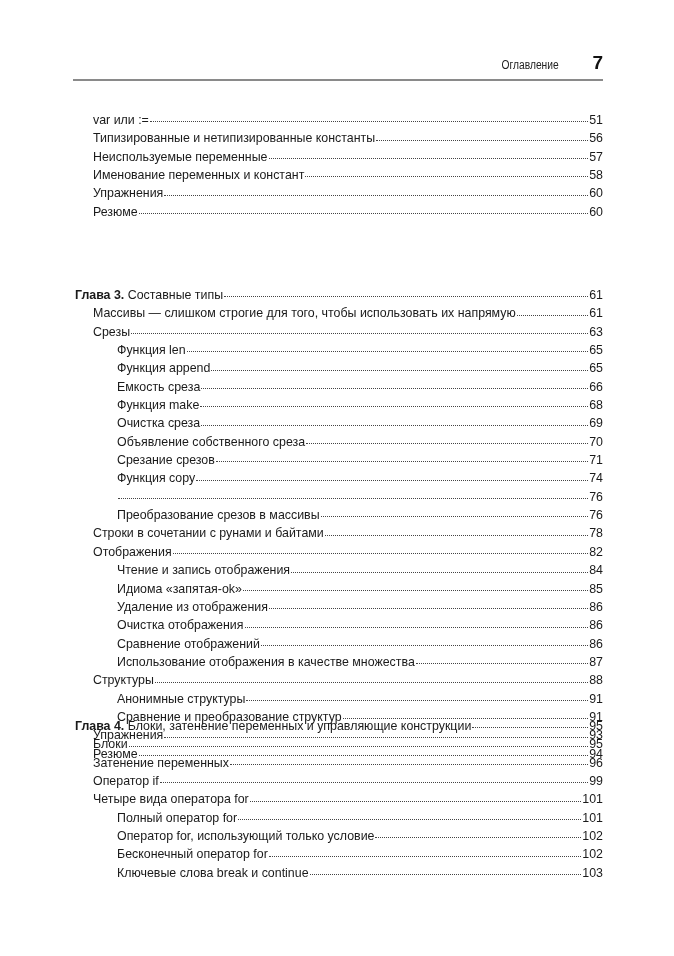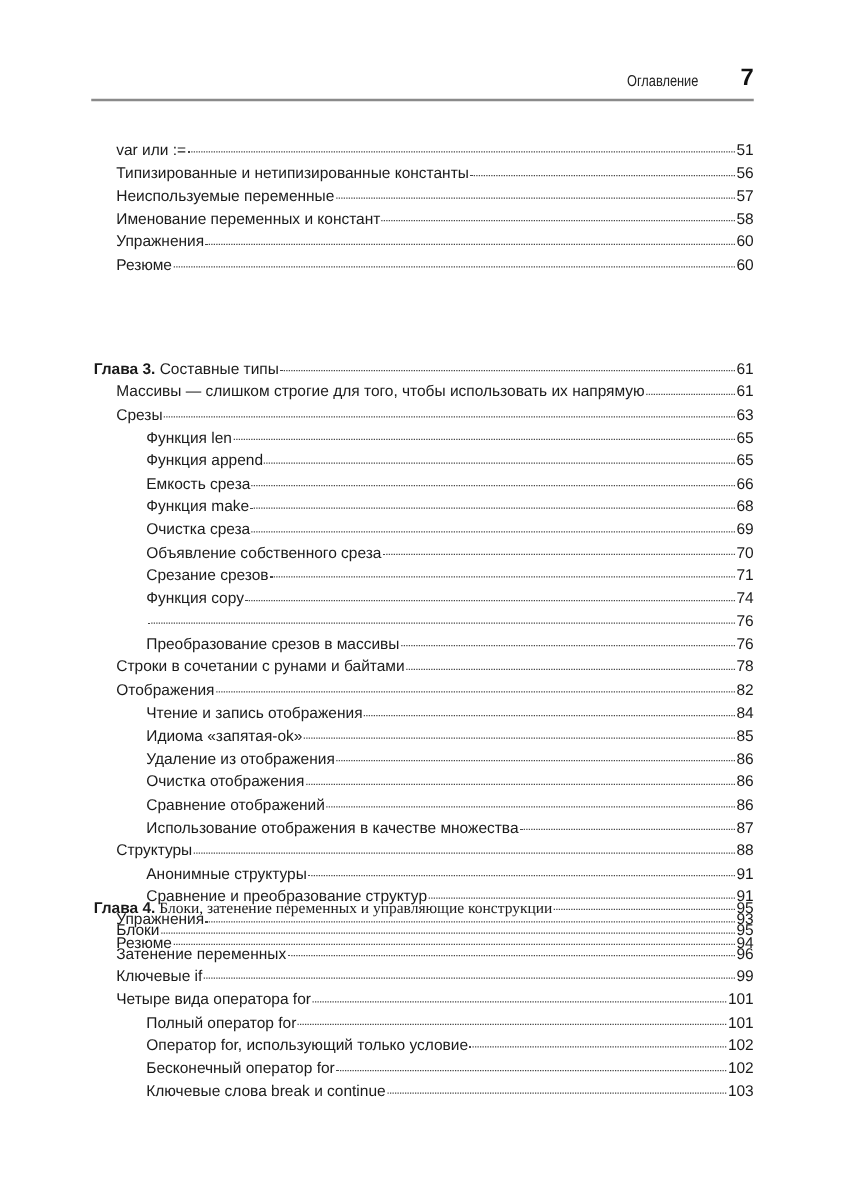--- a/index.html
+++ b/index.html
@@ -188,36 +188,36 @@
       <span class="pg">93</span>
     </div>
     <div class="row lvl1">
       <span class="lbl">Резюме</span>
       <span class="dots"></span>
       <span class="pg">94</span>
     </div>
   </div>
 <div class="toc" id="toc3" style="top:717px;">
     <div class="row lvl0">
-      <span class="lbl"><b>Глава 4.</b><span style="white-space: pre; font-family: Liberation Serif, serif;"> Блоки, затенение переменных и управляющие конструкции</span></span>
+      <span class="lbl"><b>Глава 4.</b><span style="white-space: pre;"> Блоки, затенение переменных и управляющие конструкции</span></span>
       <span class="dots"></span>
       <span class="pg">95</span>
     </div>
     <div class="row lvl1">
       <span class="lbl">Блоки</span>
       <span class="dots"></span>
       <span class="pg">95</span>
     </div>
     <div class="row lvl1">
       <span class="lbl">Затенение переменных</span>
       <span class="dots"></span>
       <span class="pg">96</span>
     </div>
     <div class="row lvl1">
-      <span class="lbl">Ключевые if</span>
+      <span class="lbl">Оператор if</span>
       <span class="dots"></span>
       <span class="pg">99</span>
     </div>
     <div class="row lvl1">
       <span class="lbl">Четыре вида оператора for</span>
       <span class="dots"></span>
       <span class="pg">101</span>
     </div>
     <div class="row lvl2">
       <span class="lbl">Полный оператор for</span>

